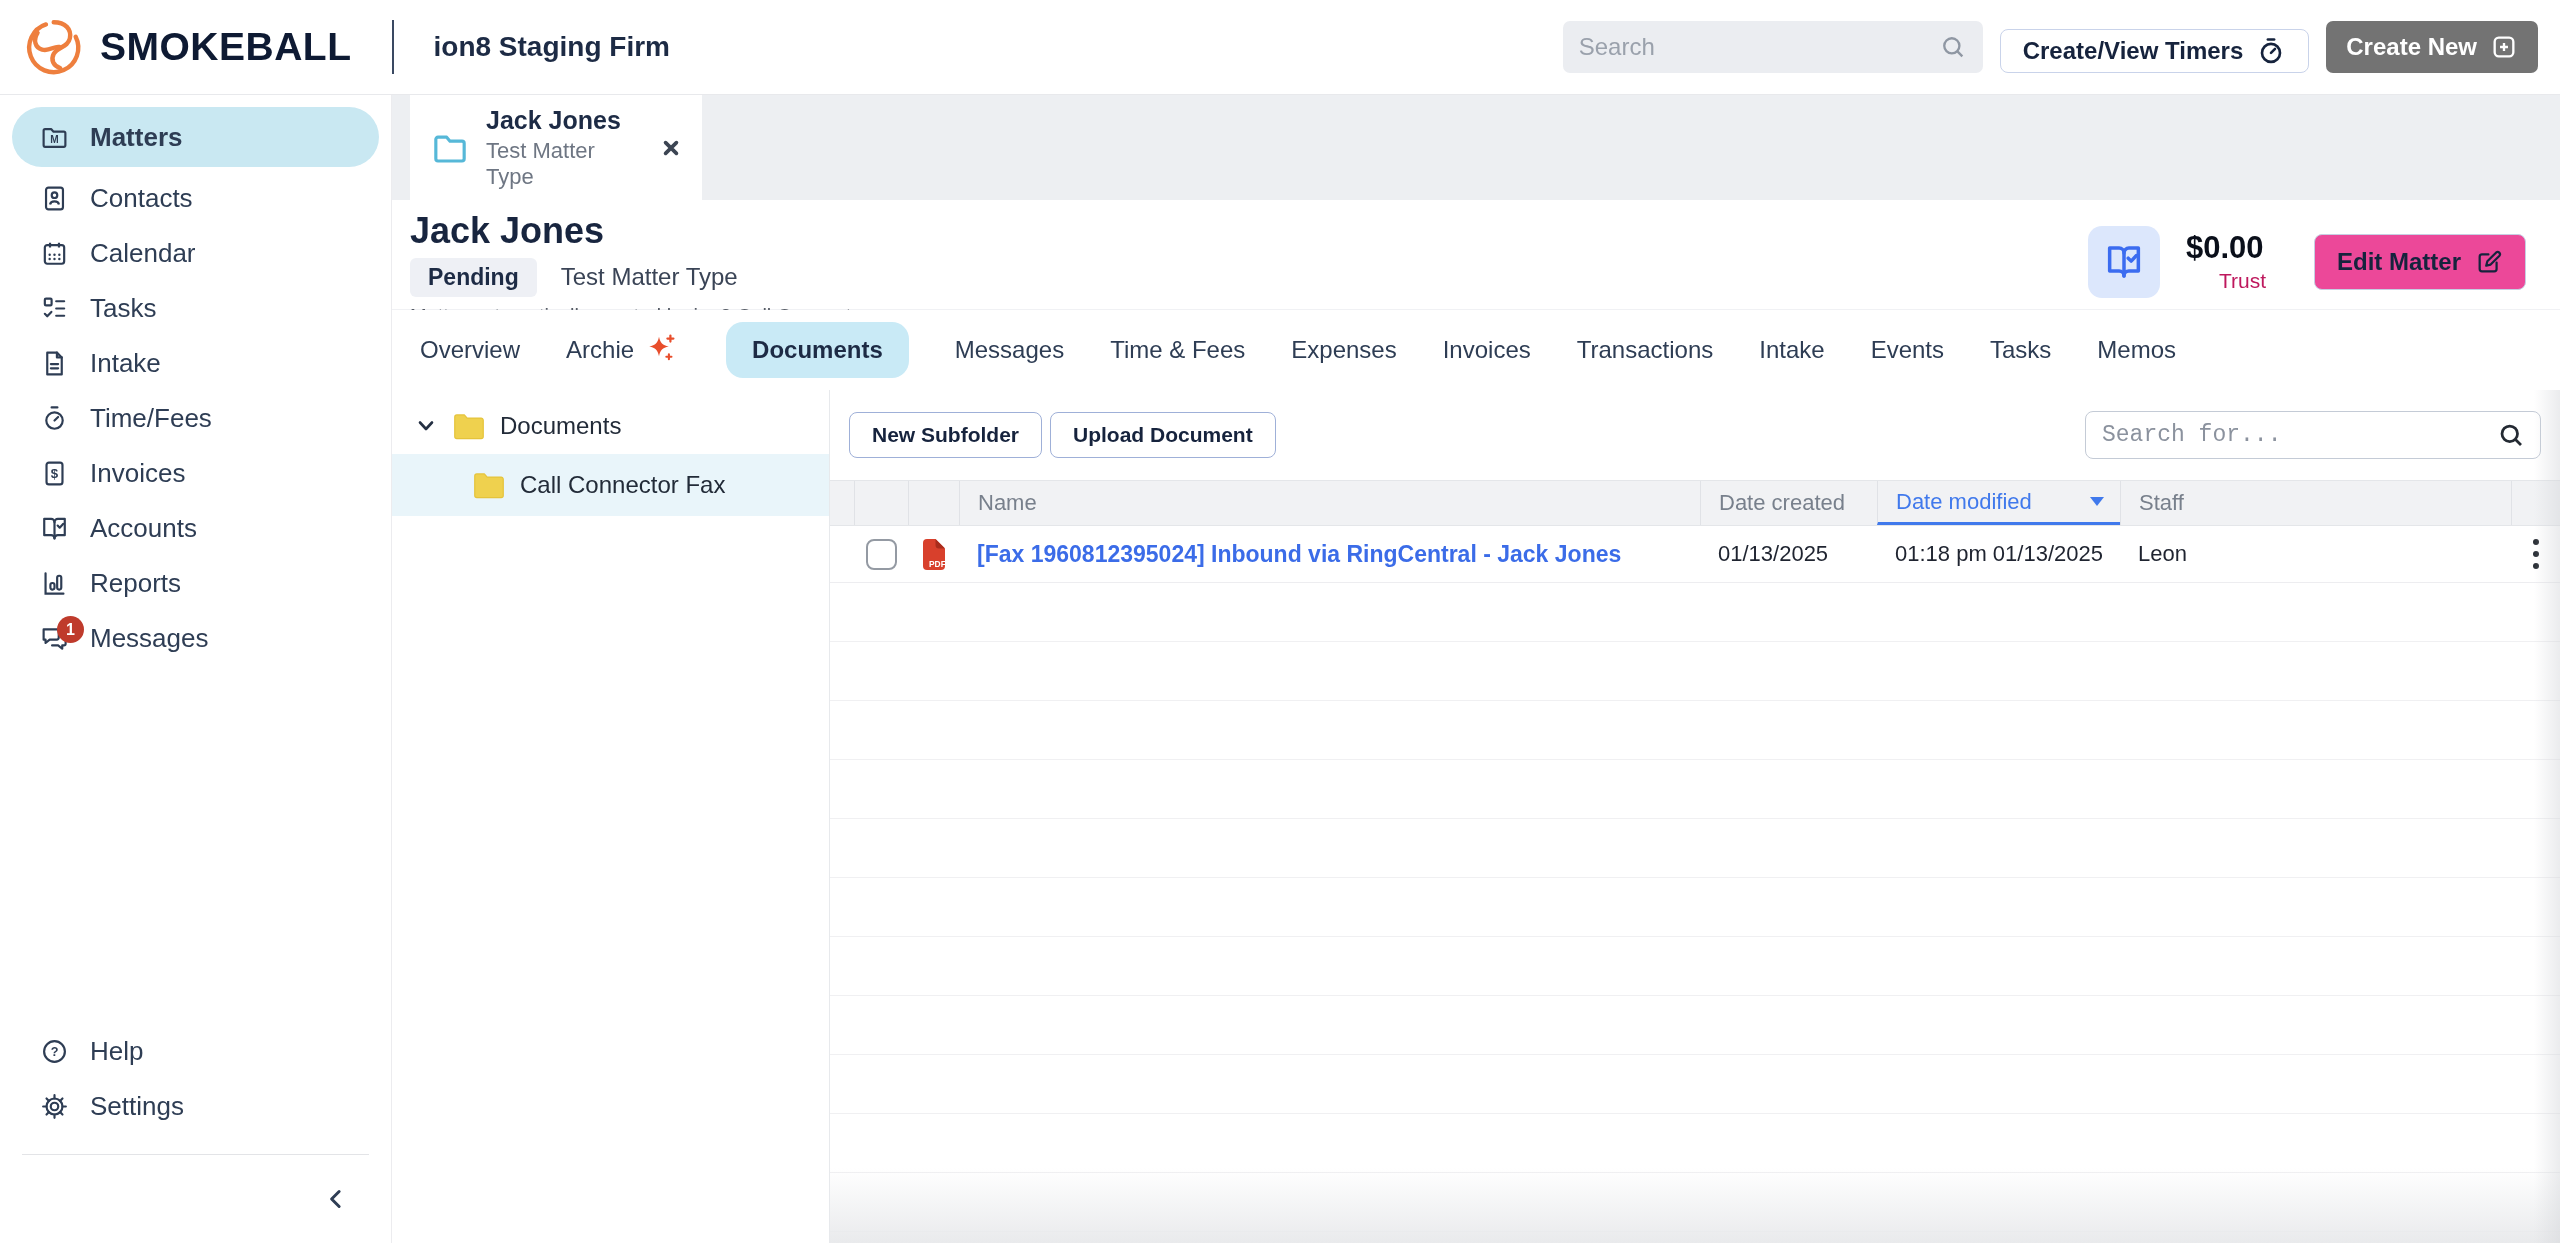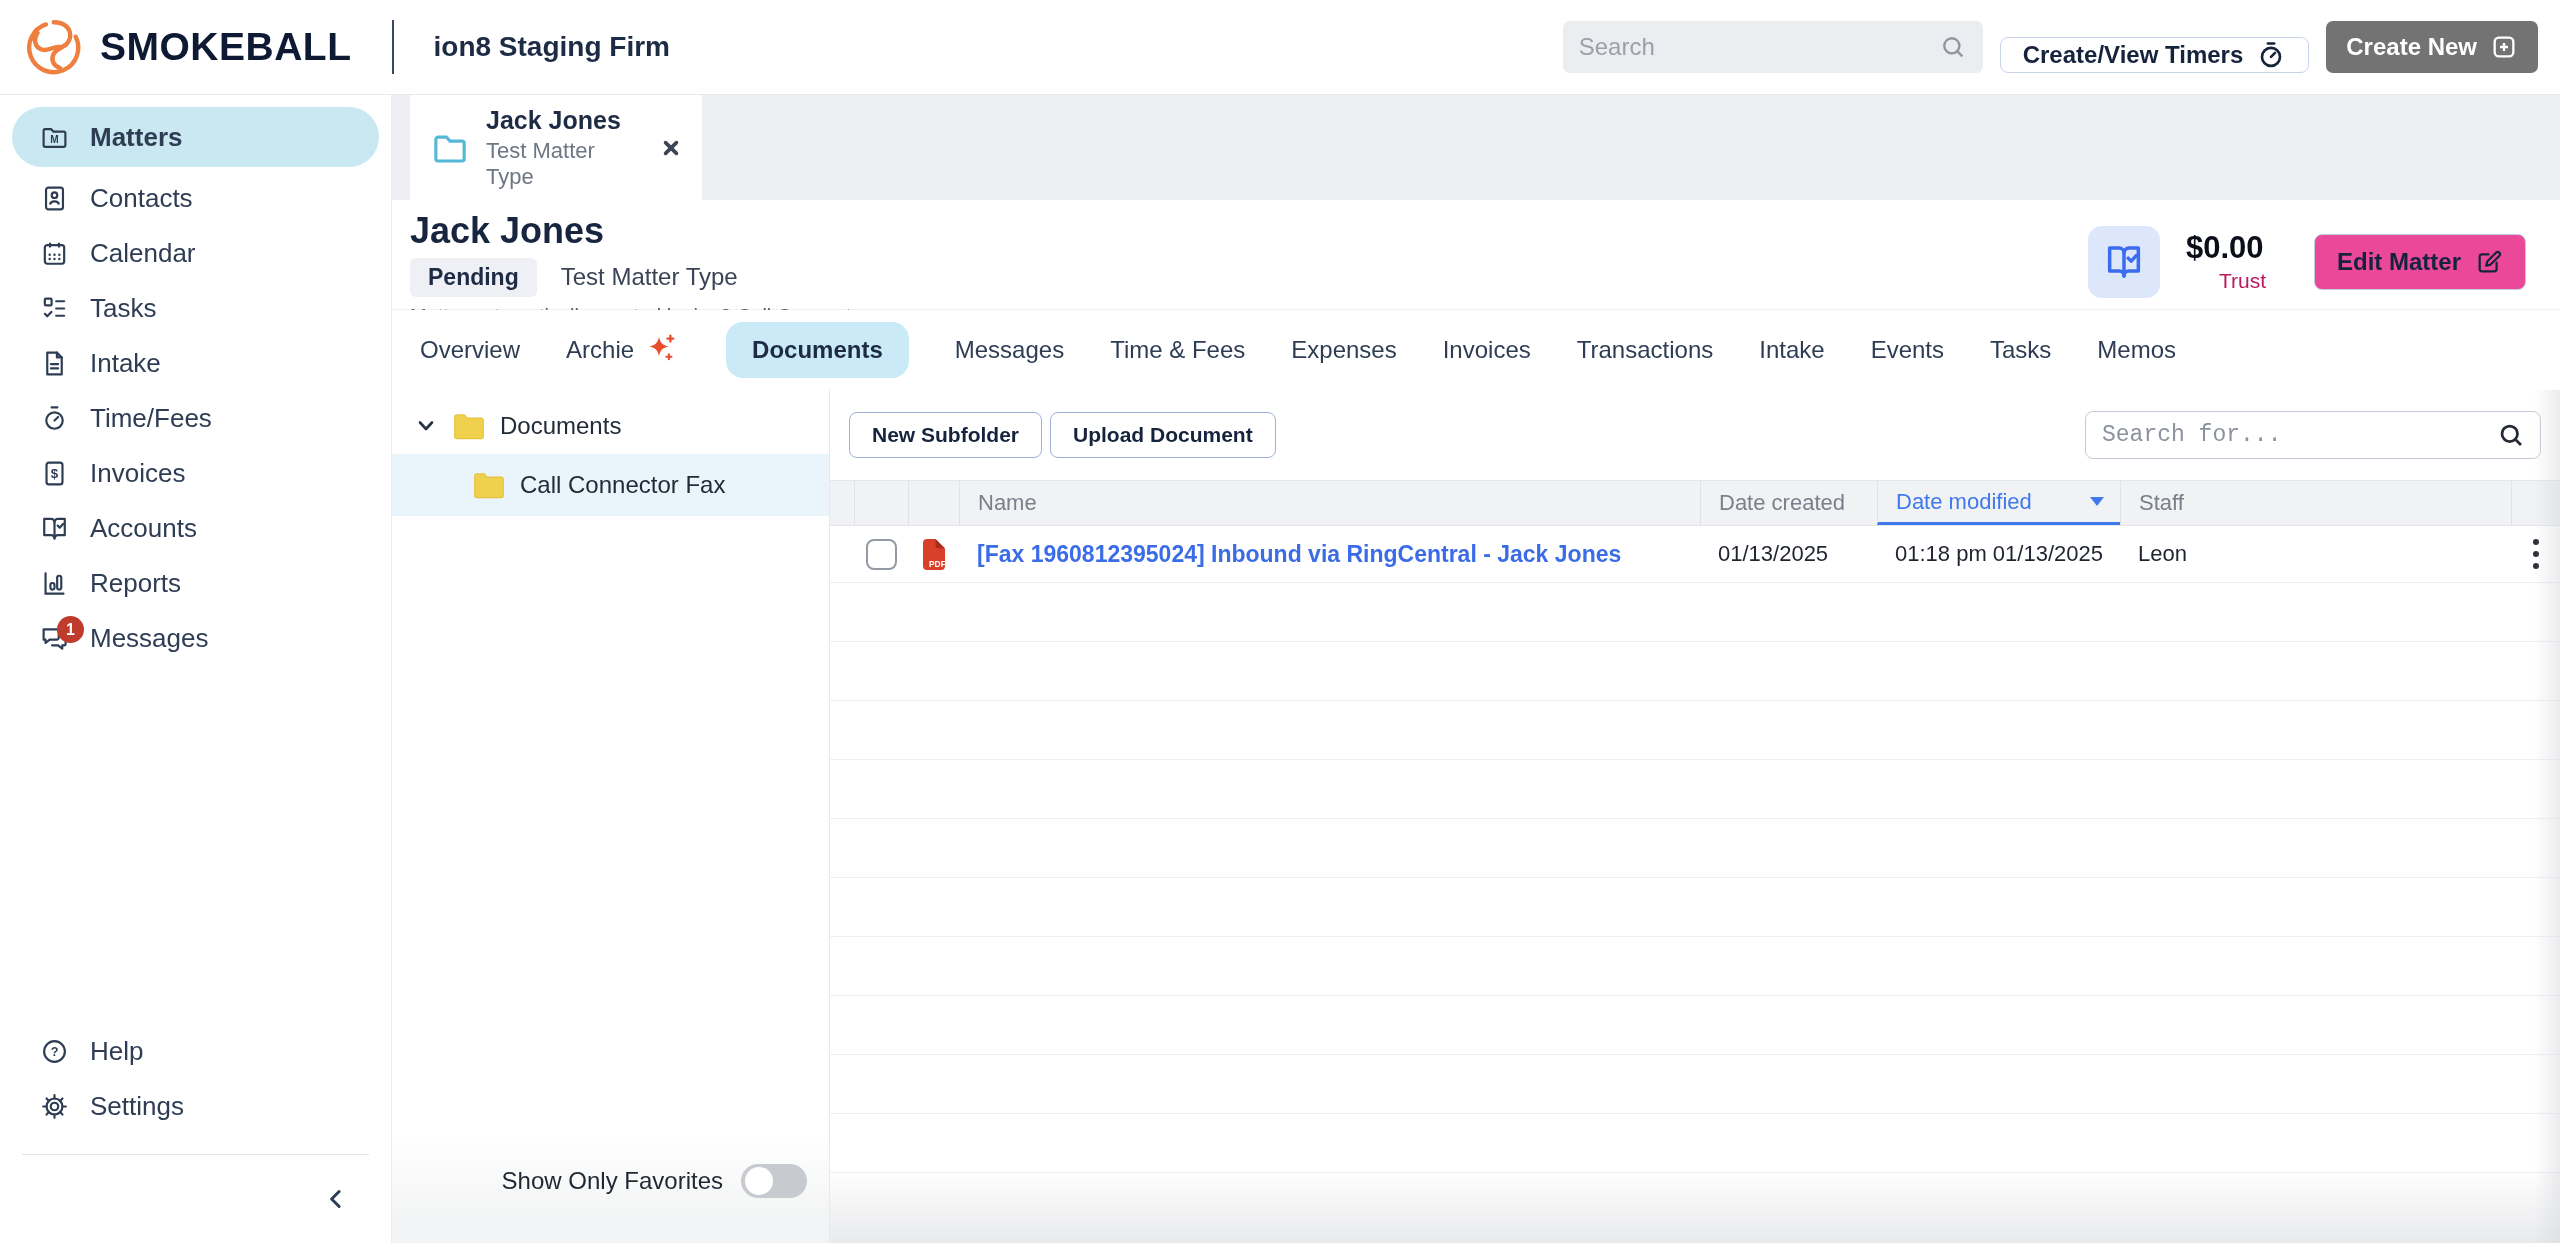--- a/index.html
+++ b/index.html
@@ -10,21 +10,21 @@
   
   .topbar { height:95px; background:#fff; border-bottom:1px solid #e8e9ec; display:flex; align-items:center; padding:0 22px 0 24px; flex:0 0 auto; }
   .brand { display:flex; align-items:center; gap:14px; }
   .brand-text { font-size:39px; font-weight:800; letter-spacing:.5px; color:#0e1a33; }
   .topbar-divider { width:2px; height:54px; background:#3a4962; margin:0 40px; }
   .firm-name { font-size:28px; font-weight:700; color:#1d2b45; }
   .topbar-right { margin-left:auto; display:flex; align-items:flex-end; gap:17px; }
   .search-box { width:420px; height:52px; background:#ebedf1; border-radius:7px; display:flex; align-items:center; padding:0 16px; }
   .search-box input { flex:1; border:none; outline:none; background:transparent; font-size:24px; color:#333; font-family:inherit; }
   .search-box input::placeholder { color:#9aa1ac; }
-  .btn-timers { height:36px; display:flex; align-items:center; gap:13px; background:#fff; border:1px solid #c9d3ea; border-radius:8px; padding:4px 22px; font-size:24px; font-weight:600; color:#16233d; cursor:pointer; font-family:inherit; }
+  .btn-timers { height:44px; display:flex; align-items:center; gap:13px; background:#fff; border:1px solid #c9d3ea; border-radius:8px; padding:4px 22px; font-size:24px; font-weight:600; color:#16233d; cursor:pointer; font-family:inherit; }
   .btn-create { height:52px; display:flex; align-items:center; gap:13px; background:#737373; border:none; border-radius:7px; padding:0 20px; font-size:24px; font-weight:700; color:#fff; cursor:pointer; font-family:inherit; }
 
   
   .main { flex:1; display:flex; min-height:0; }
 
   
   .sidebar { width:392px; flex:0 0 auto; background:#fff; border-right:1px solid #ececef; display:flex; flex-direction:column; padding-top:12px; }
   .nav-item { height:55px; display:flex; align-items:center; gap:21px; padding:0 12px 0 40px; font-size:26px; font-weight:500; color:#2e3d54; cursor:pointer; }
   .nav-item.active { background:#c9e8f2; border-radius:30px; margin:0 12px 4px 12px; padding-left:28px; height:60px; font-weight:600; }
   .nav-icon { width:29px; height:29px; flex:0 0 auto; position:relative; color:#2e3d54; }
@@ -418,26 +418,20 @@
           </div>
           <div class="tree-child">
             <span>
               <svg width="34" height="30" viewBox="0 0 22 20" fill="#efd14e" stroke="#e5c33b" stroke-width="0.8" stroke-linejoin="round">
                 <path d="M1.5 17 V4 a1.4 1.4 0 0 1 1.4 -1.4 h5 l1.9 2.1 h9.2 A1.4 1.4 0 0 1 20.5 6.1 V17 a1.4 1.4 0 0 1 -1.4 1.4 H2.9 A1.4 1.4 0 0 1 1.5 17 z"></path>
               </svg>
             </span>
             <span class="tree-label">Call Connector Fax</span>
           </div>
 
-          <div class="tree-footer">
-            <span class="fav-label">Show Only Favorites</span>
-            <span class="toggle">
-                <span class="toggle-knob"></span>
-              </span>
-          </div>
         </div>
 
         <div class="table-panel">
           <div class="doc-toolbar">
             <button class="btn-doc">New Subfolder</button>
             <button class="btn-doc">Upload Document</button>
             <div class="doc-search">
               <input type="text" placeholder="Search for..." style="">
               <span>
                 <svg width="30" height="30" viewBox="0 0 24 24" fill="none" stroke="#242a33" stroke-width="2.2">

